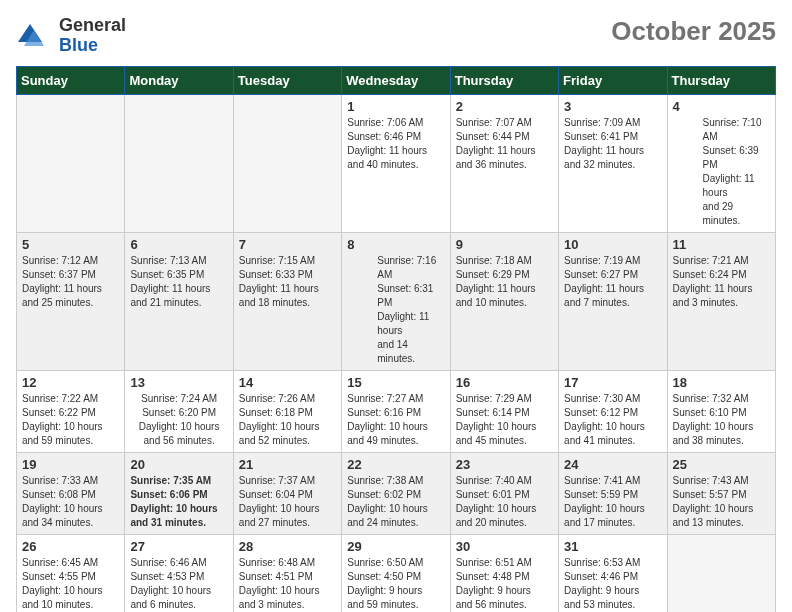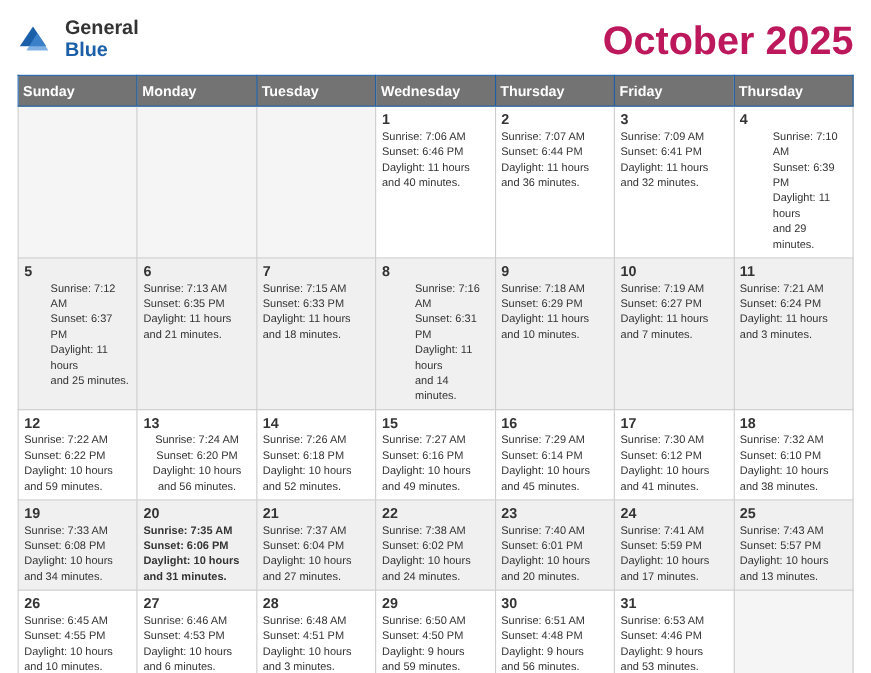--- a/index.html
+++ b/index.html
@@ -37,35 +37,35 @@
       color: #1a5fa8;
     }
     .logo-icon {
       width: 28px;
       height: 28px;
     }
     .title-block {
       text-align: right;
     }
     .month-title {
-      font-size: 36px;
+      font-size: 26px;
       font-weight: bold;
-      color: #be185d;
+      color: #737373;
     }
     .location {
       font-size: 14px;
       color: #555;
     }
     .calendar {
       width: 100%;
       border-collapse: collapse;
       border: 1px solid #ccc;
     }
     .calendar th {
-      background: #737373;
+      background: #14532d;
       color: #fff;
       font-size: 13px;
       padding: 6px 4px;
       text-align: left;
       border: 1px solid #1a5fa8;
     }
     .calendar td {
       border: 1px solid #ccc;
       vertical-align: top;
       padding: 4px 5px;
@@ -154,21 +154,21 @@
           <span class="day-num">4</span>
           <div class="day-info" style="white-space: pre-line; margin-left: 30px;">Sunrise: 7:10 AM
 Sunset: 6:39 PM
 Daylight: 11 hours
 and 29 minutes.</div>
         </td>
       </tr>
       <tr class="row-shade">
         <td>
           <span class="day-num">5</span>
-          <div class="day-info" style="white-space: pre-line; margin-left: 24px;">Sunrise: 7:12 AM
+          <div class="day-info" style="white-space: pre-line;">Sunrise: 7:12 AM
 Sunset: 6:37 PM
 Daylight: 11 hours
 and 25 minutes.</div>
         </td>
         <td>
           <span class="day-num">6</span>
           <div class="day-info" style="white-space: pre-line;">Sunrise: 7:13 AM
 Sunset: 6:35 PM
 Daylight: 11 hours
 and 21 minutes.</div>

